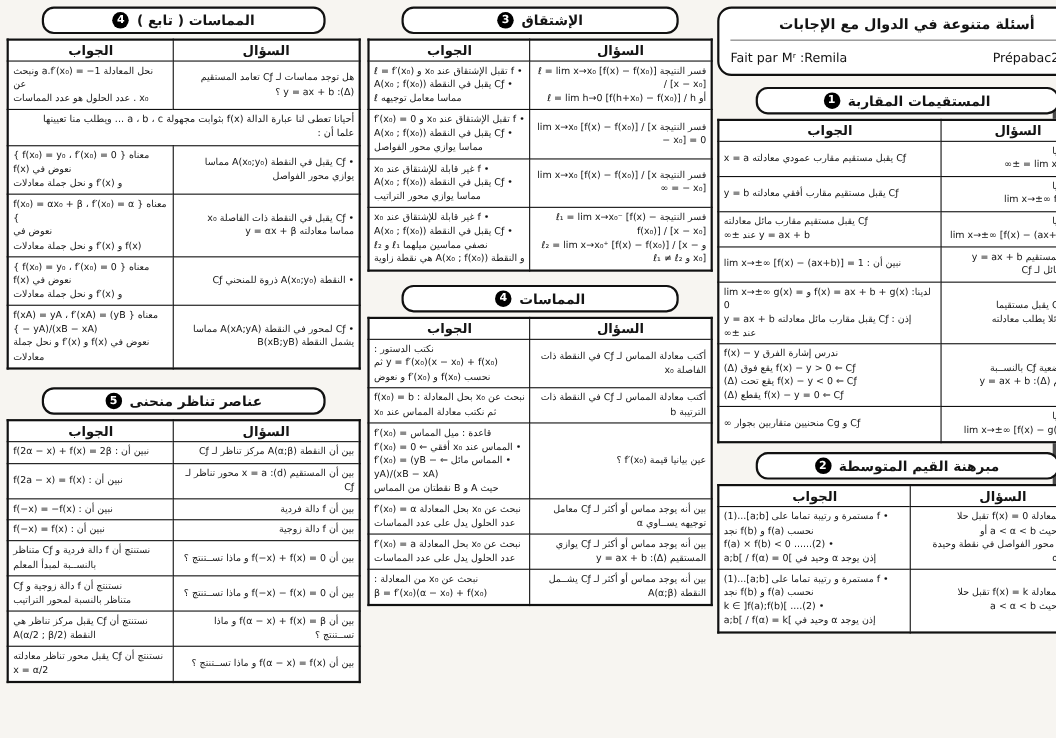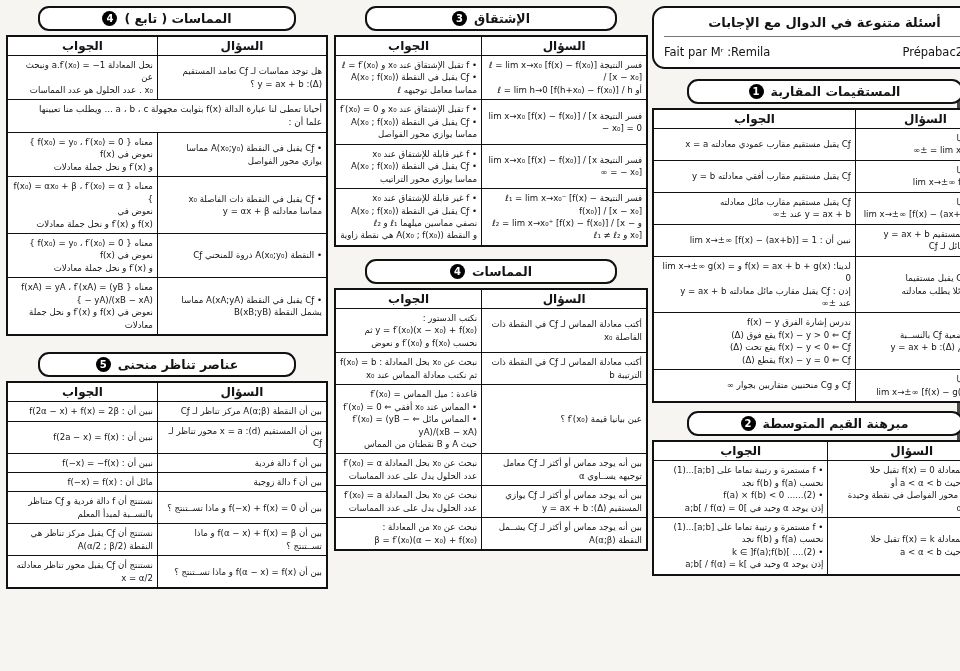--- a/index.html
+++ b/index.html
@@ -30,21 +30,21 @@
   .title-box .byline { display:flex; justify-content:space-between; align-items:center;
                padding-top:8px; font-size:11.5px; font-weight:normal; }
 
   
   table { width:100%; border-collapse:collapse; background:#fff; border:2px solid #111;
           direction:rtl; table-layout:fixed; }
   th { border:1.2px solid #111; font-weight:bold; font-size:12px; padding:2px; text-align:center; }
   td { border:1.2px solid #111; font-size:8.6px; padding:3px 4px; white-space:pre-line;
        vertical-align:middle; line-height:1.45; }
   td.question-cell { text-align:right; }
-  td.answer-cell { text-align:right; }
+  td.answer-cell { text-align:left; }
   td.note-cell { text-align:right; font-size:8.8px; }
   
   .t-wide-q col.cq { width:53%; }  .t-wide-q col.ca { width:47%; }
   .t-s1 col.cq { width:41%; }      .t-s1 col.ca { width:59%; }
   .t-s2 col.cq { width:49%; }      .t-s2 col.ca { width:51%; }
 
   .gap8  { height:8px; }
   .gap12 { height:12px; }
   .gap16 { height:16px; }
 </style>
@@ -95,21 +95,21 @@
 نعوض في
 f(x) و f′(x) و نحل جملة معادلات</td>
           </tr>
           <tr>
             <td class="question-cell">• النقطة A(x₀;y₀) ذروة للمنحني Cƒ</td>
             <td class="answer-cell">معناه  { f(x₀) = y₀  ،  f′(x₀) = 0 }
 نعوض في f(x)
 و f′(x) و نحل جملة معادلات</td>
           </tr>
           <tr>
-            <td class="question-cell">• Cƒ يقبل في النقطة A(xA;yA) مماسا
+            <td class="question-cell">• Cƒ لمحور في النقطة A(xA;yA) مماسا
 يشمل النقطة B(xB;yB)</td>
             <td class="answer-cell">معناه  { f(xA) = yA  ،  f′(xA) = (yB − yA)/(xB − xA) }
 نعوض في f(x) و f′(x) و نحل جملة معادلات</td>
           </tr>
         </tbody>
     </table>
 
     <div class="gap16"></div>
 
     <div class="banner">
@@ -135,26 +135,31 @@
           <tr>
             <td class="question-cell">بين أن المستقيم (d): x = a محور تناظر لـ Cƒ</td>
             <td class="answer-cell">نبين أن :  f(2a − x) = f(x)</td>
           </tr>
           <tr>
             <td class="question-cell">بين أن f دالة فردية</td>
             <td class="answer-cell">نبين أن :  f(−x) = −f(x)</td>
           </tr>
           <tr>
             <td class="question-cell">بين أن f دالة زوجية</td>
-            <td class="answer-cell">مائل أن :  f(−x) = f(x)</td>
+            <td class="answer-cell">نبين أن :  f(−x) = f(x)</td>
           </tr>
           <tr>
             <td class="question-cell">بين أن  f(−x) + f(x) = 0  و ماذا تســتنتج ؟</td>
             <td class="answer-cell">نستنتج أن f دالة فردية و Cƒ متناظر
 بالنســبة لمبدأ المعلم</td>
+          </tr>
+          <tr>
+            <td class="question-cell">بين أن  f(−x) − f(x) = 0  و ماذا تســتنتج ؟</td>
+            <td class="answer-cell">نستنتج أن f دالة زوجية و Cƒ
+متناظر بالنسبة لمحور التراتيب</td>
           </tr>
           <tr>
             <td class="question-cell">بين أن  f(α − x) + f(x) = β  و ماذا
 تســتنتج ؟</td>
             <td class="answer-cell">نستنتج أن Cƒ يقبل مركز تناظر هي
 النقطة A(α/2 ; β/2)</td>
           </tr>
           <tr>
             <td class="question-cell">بين أن  f(α − x) = f(x)  و ماذا تســتنتج ؟</td>
             <td class="answer-cell">نستنتج أن Cƒ يقبل محور تناظر معادلته

